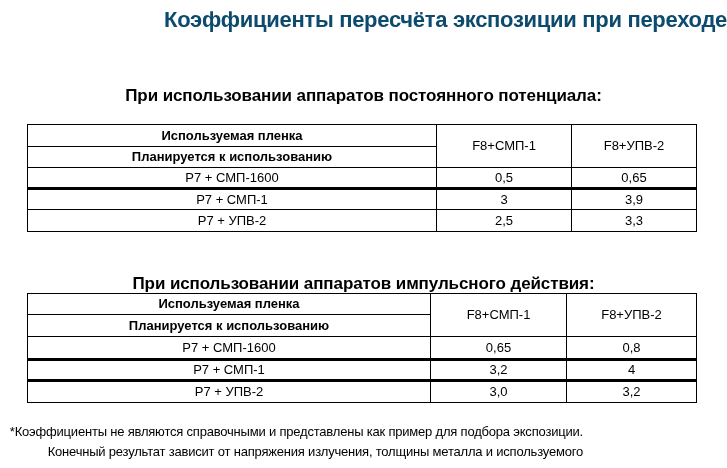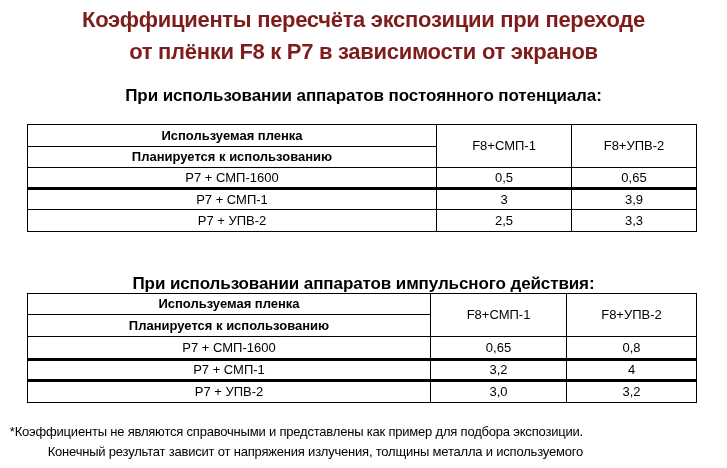--- a/index.html
+++ b/index.html
@@ -13,22 +13,22 @@
       position: relative;
       overflow: hidden;
       font-family: "Liberation Sans", "DejaVu Sans", sans-serif;
       color: #000;
     }
     .title {
       position: absolute;
       left: 0;
       top: 4px;
       width: 727px;
-      text-align: center;
-      color: #7f1d1d;
+      text-align: right;
+      color: #0c4a6e;
       font-weight: bold;
       font-size: 22px;
       line-height: 32px;
       letter-spacing: -0.3px;
     }
     .section-heading {
       position: absolute;
       left: 0;
       width: 727px;
       text-align: center;
@@ -65,21 +65,20 @@
       font-size: 13px;
       line-height: 20px;
       letter-spacing: -0.2px;
     }
   </style>
 </head>
 <body>
 
 <div class="title">
   <div>Коэффициенты пересчёта экспозиции при переходе</div>
-  <div>от плёнки F8 к Р7 в зависимости от экранов</div>
 </div>
 
 <div class="section-heading" style="top:88px;">При использовании аппаратов постоянного потенциала:</div>
 
 <table class="coef" style="top:124px; width:669px;">
   <colgroup>
     <col style="width:409px;">
     <col style="width:135px;">
     <col style="width:125px;">
   </colgroup>

